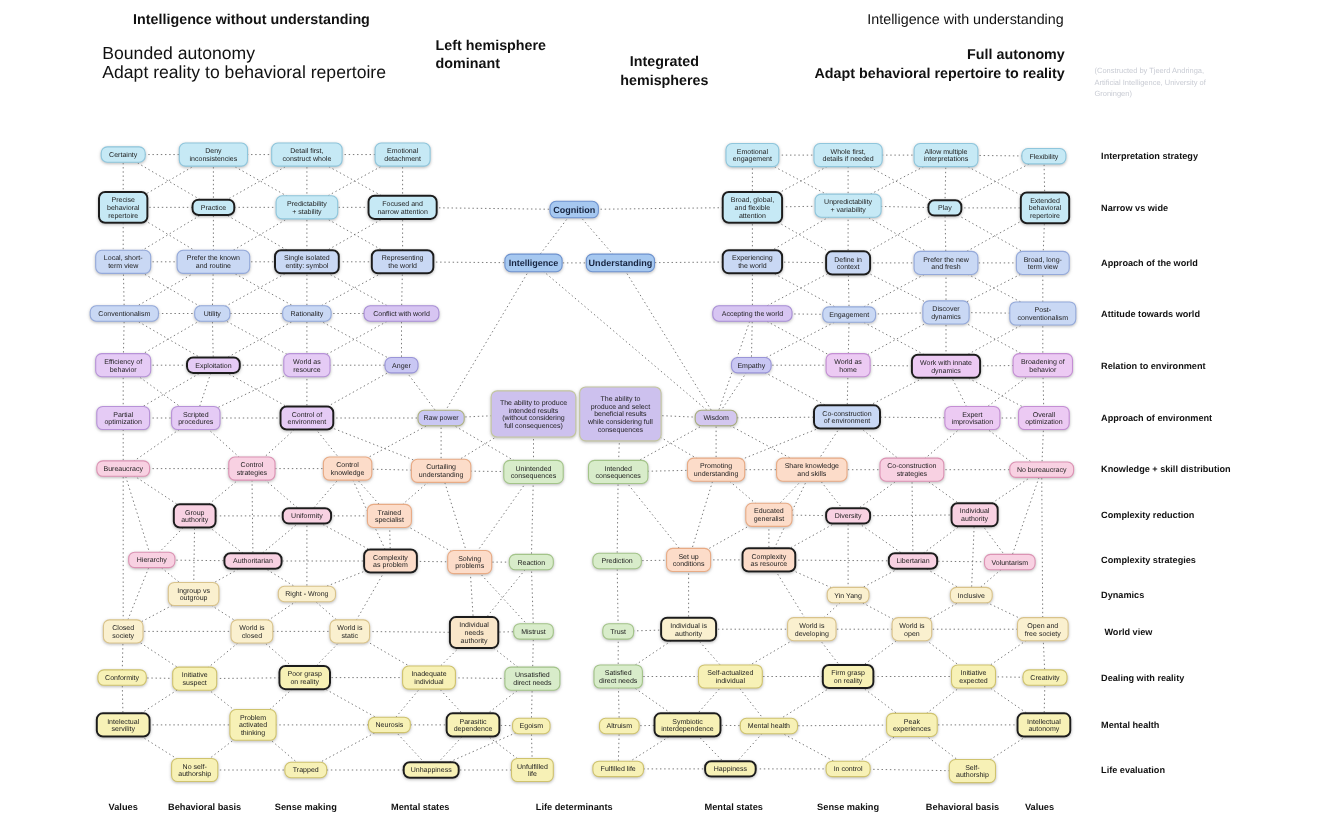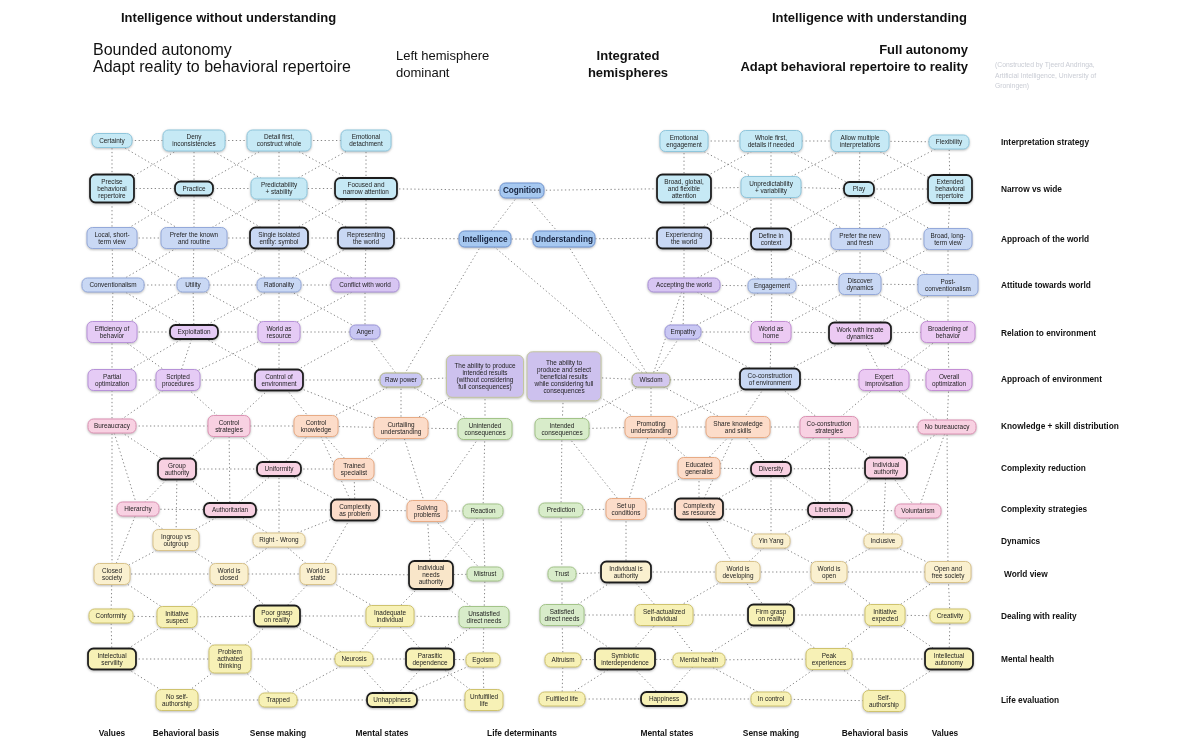--- a/index.html
+++ b/index.html
@@ -620,17 +620,17 @@
 <text x="945" y="736">Values</text>
 </g>
 <defs>
         <filter id="sh" x="-30%" y="-30%" width="160%" height="160%">
           <feDropShadow dx="0" dy="0.9" stdDeviation="1.3" flood-color="#888888" flood-opacity="0.6"></feDropShadow>
         </filter>
       </defs>
 </svg></div>
 <div class="hdr" style="left:93px;top:10px;font-size:13px;font-weight:bold;margin-left:28px;">Intelligence without understanding</div>
 <div class="hdr" style="left:93px;top:41px;font-size:16px;line-height:17px;">Bounded autonomy<br>Adapt reality to behavioral repertoire</div>
-<div class="hdr" style="left:396px;top:47px;font-size:13px;font-weight:normal;line-height:17px;">Left hemisphere<br>dominant</div>
-<div class="hdr" style="left:568px;top:47px;width:120px;text-align:center;font-size:13px;font-weight:bold;line-height:17px;">Integrated<br>hemispheres</div>
-<div class="hdr" style="left:667px;top:10px;width:300px;text-align:right;font-size:13px;font-weight:bold;">Intelligence with understanding</div>
+<div class="hdr" style="left:396px;top:32px;font-size:13px;font-weight:bold;line-height:17px;">Left hemisphere<br>dominant</div>
+<div class="hdr" style="left:544px;top:47px;width:120px;text-align:center;font-size:13px;font-weight:bold;line-height:17px;">Integrated<br>hemispheres</div>
+<div class="hdr" style="left:667px;top:10px;width:300px;text-align:right;font-size:13px;font-weight:normal;">Intelligence with understanding</div>
 <div class="hdr" style="left:668px;top:41px;width:300px;text-align:right;font-size:13px;line-height:17px;font-weight:bold;">Full autonomy<br>Adapt behavioral repertoire to reality</div>
 <div class="hdr" style="left:995px;top:60px;width:112px;font-size:6.8px;line-height:10.5px;color:#c9ccd4;">(Constructed by Tjeerd Andringa, Artificial Intelligence, University of Groningen)</div>
 
 </body></html>

